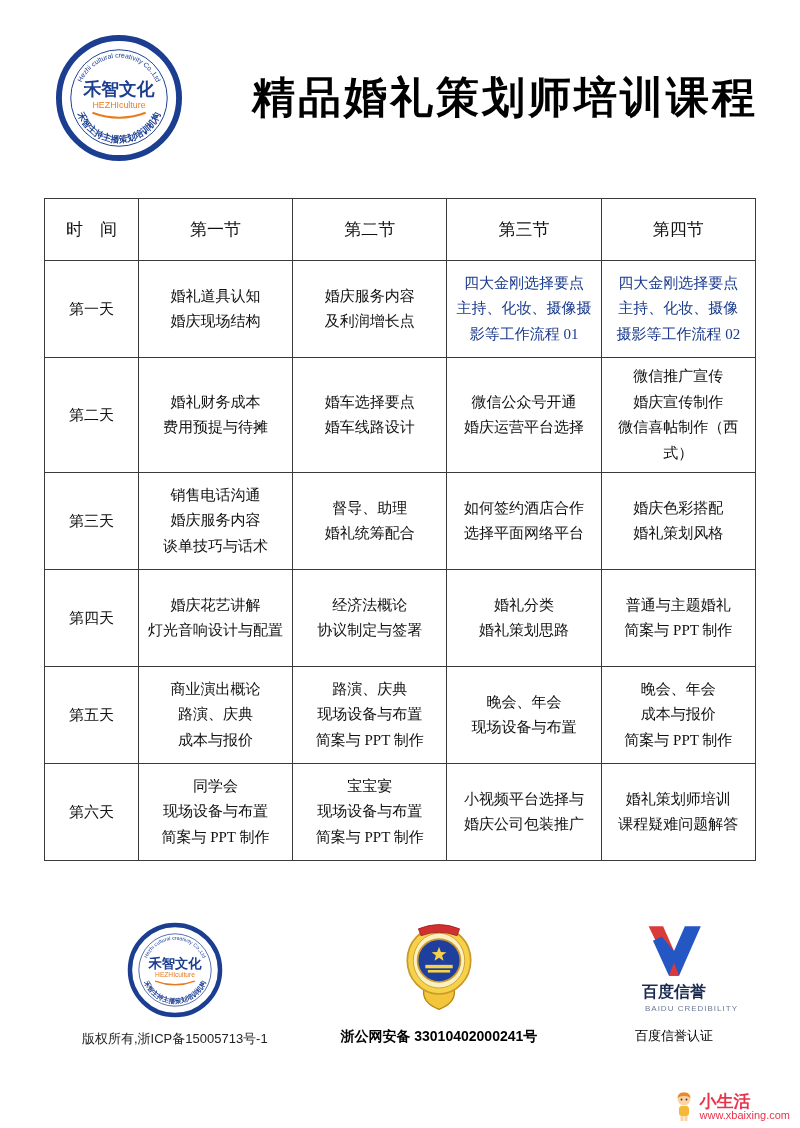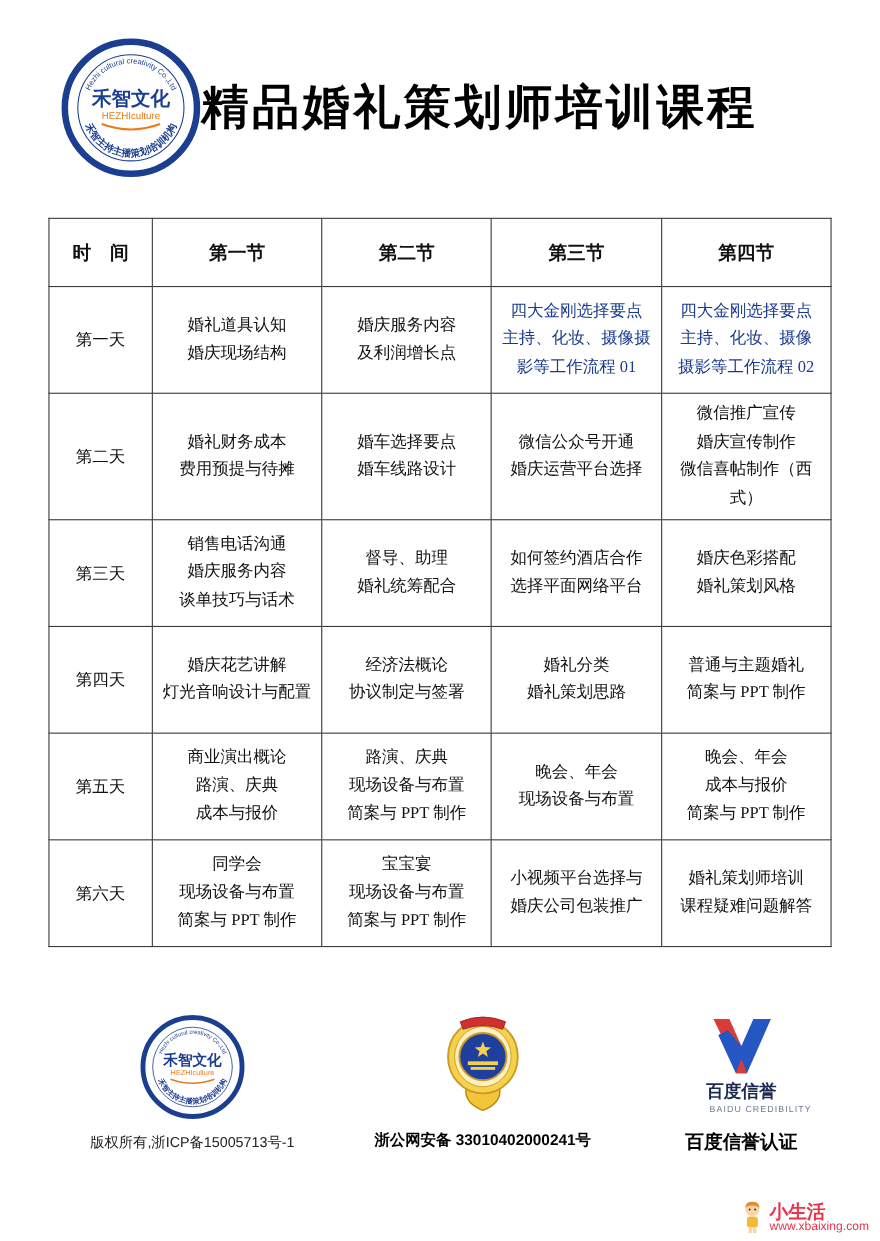--- a/index.html
+++ b/index.html
@@ -8,55 +8,55 @@
     width: 800px; height: 1128px;
     font-family: "Liberation Sans", "DejaVu Sans", sans-serif;
     position: relative; overflow: hidden;
   }
   .page { width: 800px; height: 1128px; position: relative; background:#fff; }
 
   
   .header { display: flex; align-items: center; padding: 34px 42px 0 55px; }
   .logo-svg { width: 128px; height: 128px; flex: 0 0 auto; }
   .page-title {
-    flex: 1; text-align: left; font-weight: bold; font-size: 43px;
+    flex: 1; text-align: right; font-weight: bold; font-size: 43px;
     letter-spacing: 3px; color: #000;
     font-family: "Liberation Sans","DejaVu Sans",sans-serif;
   }
 
   
   .table-wrap { width: 712px; margin: 36px auto 0 auto; }
   table.course {
     width: 100%; border-collapse: collapse; table-layout: fixed;
     font-family: "Liberation Serif","DejaVu Serif",serif;
   }
   table.course th, table.course td {
     border: 1px solid #3a3a3a; text-align: center; vertical-align: middle;
     color: #111; padding: 6px 4px;
   }
-  table.course th { height: 62px; font-size: 17px; font-weight: bold; margin-left: 18px; }
+  table.course th { height: 62px; font-size: 17px; font-weight: normal; margin-left: 18px; }
   table.course tbody td { height: 97px; font-size: 15px; }
   .day-cell { font-weight: normal; font-size: 16px; }
   .cell-line { line-height: 1.7; }
 
   
   .footer {
     position: absolute; top: 922px; left: 0; width: 100%;
     display: flex; justify-content: space-between; align-items: flex-start;
     padding: 0 62px 0 82px;
   }
   .footer-col { display: flex; flex-direction: column; align-items: center; }
   .footer-logo-svg { width: 96px; height: 96px; }
   .copyright-text { margin-top: 12px; font-size: 13px; color: #222; }
   .badge-svg { width: 88px; height: 96px; }
   .police-text { margin-top: 10px; font-size: 14px; font-weight: bold; color: #000; }
   .baidu-svg { width: 66px; height: 58px; }
   .baidu-title { font-size: 16px; font-weight: bold; color: #1b2b50; margin-top: 2px; }
   .baidu-sub { font-size: 8px; letter-spacing: 1px; color: #6a7a96; margin-top: 1px; padding-left: 35px; }
-  .baidu-cert { font-size: 17px; color: #000; margin-top: 14px; font-weight: bold; }
+  .baidu-cert { font-size: 13px; color: #000; margin-top: 14px; }
 
   
   .watermark {
     position: absolute; right: 10px; bottom: 6px;
     display: flex; align-items: flex-end; gap: 4px;
   }
   .mascot-svg { width: 24px; height: 32px; }
   .wm-texts { display: flex; flex-direction: column; align-items: flex-start; line-height: 1.05; }
   .wm-title { font-size: 17px; font-weight: bold; color: #e8334a; }
   .wm-url { font-size: 11px; color: #e8334a; }

